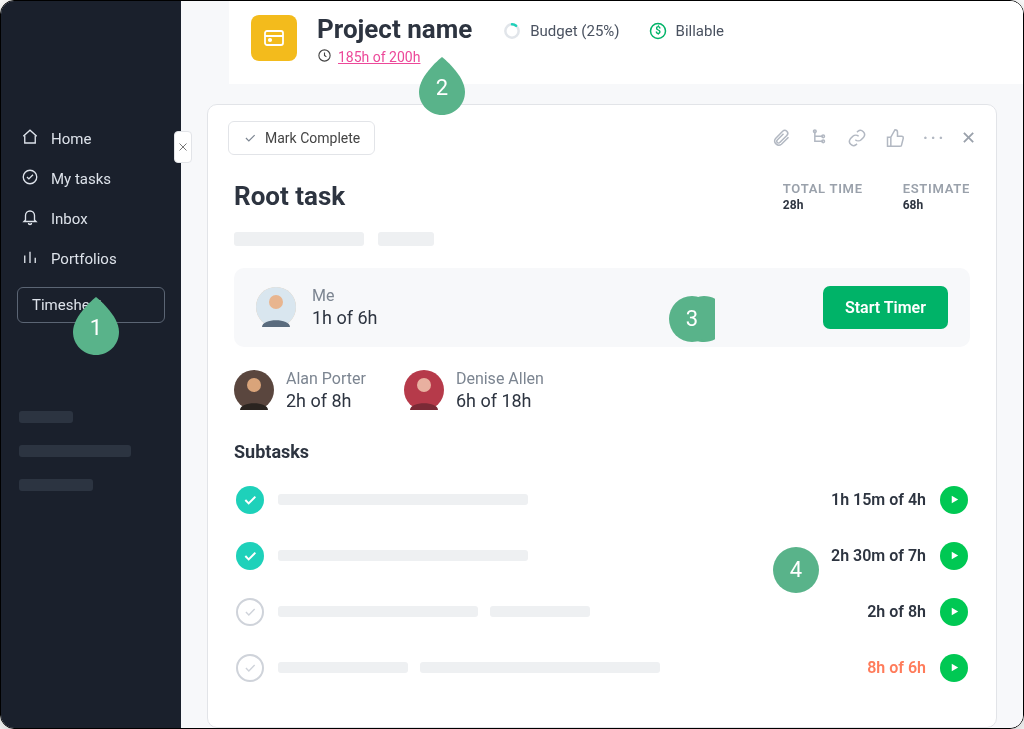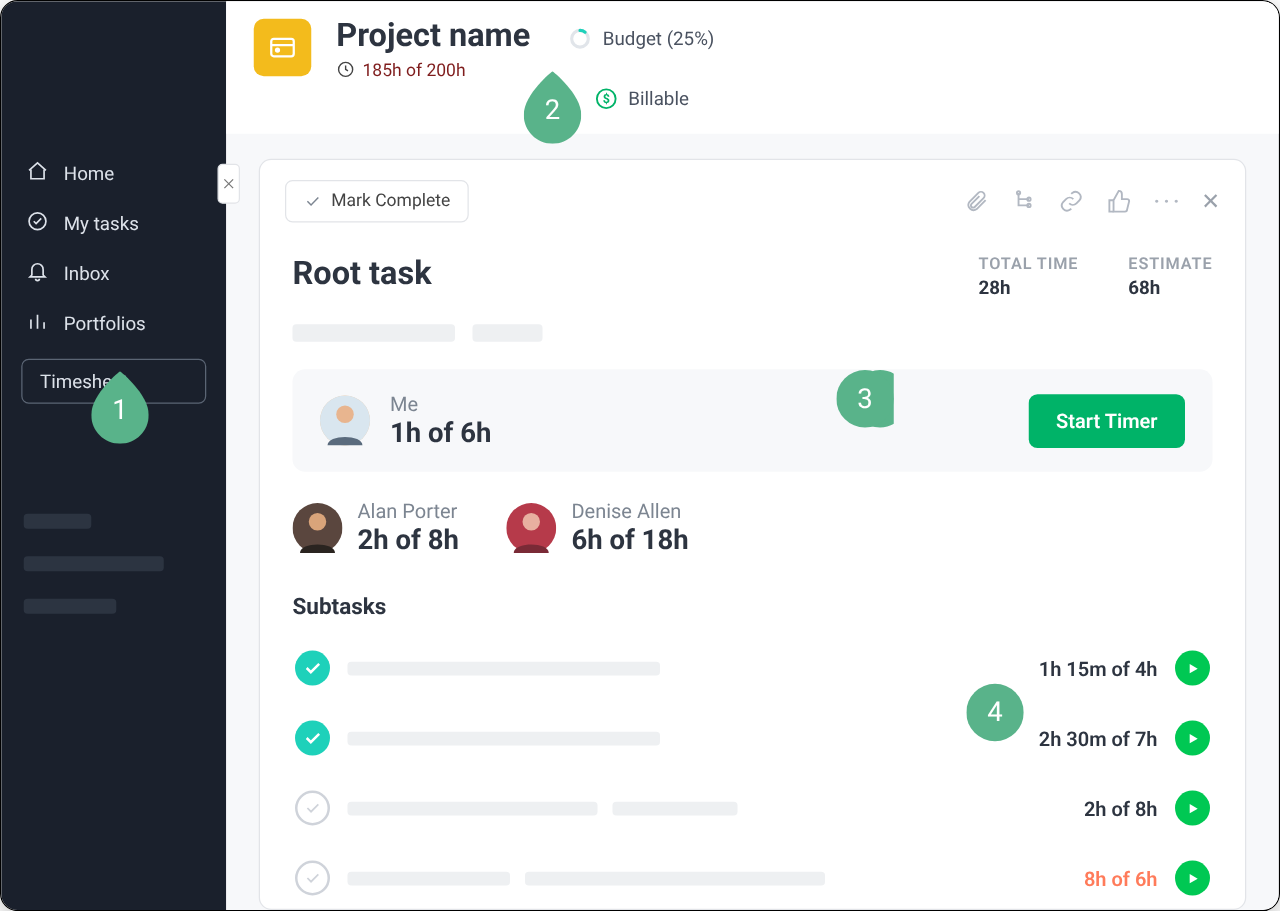--- a/index.html
+++ b/index.html
@@ -26,48 +26,48 @@
   .nav-item.boxed{border:1px solid #5b6574;margin:6px 8px 0 8px;padding:8px 14px;border-radius:6px;}
   .sb-placeholder{margin:0 18px;background:#2c3441;height:12px;border-radius:3px;}
   
   .pin{position:absolute;width:46px;height:52px;display:flex;align-items:flex-end;justify-content:center;}
   
   .pin svg{width:46px;height:58px;}
   .pin text{font-size:22px;font-weight:400;fill:#fff;}
   
   .main{flex:1;display:flex;flex-direction:column;background:var(--bg-light);position:relative;}
   .close-tab{position:absolute;left:-7px;top:130px;background:#fff;width:18px;height:32px;border:1px solid var(--border);border-radius:4px;display:flex;align-items:center;justify-content:center;}
-  .header{background:#fff;padding:14px 26px 18px 22px;display:flex;align-items:flex-start;gap:20px;}
+  .header{background:#fff;padding:14px 26px 18px 22px;display:flex;align-items:flex-start;gap:20px;margin-left:48px;}
   .proj-icon{width:46px;height:46px;background:var(--yellow);border-radius:8px;display:flex;align-items:center;justify-content:center;flex-shrink:0;}
   .proj-icon svg{stroke:#fff;}
   .header-main{flex:0 0 auto;}
   .proj-title{font-size:26px;font-weight:700;color:var(--text);line-height:1.1;}
-  .proj-sub{display:flex;align-items:center;gap:6px;color:#7f1d1d;font-size:14px;margin-top:4px;}
-  .header-stats{display:flex;align-items:center;gap:28px;margin-left:10px;margin-top:6px;flex-direction:column;}
+  .proj-sub{display:flex;align-items:center;gap:6px;color:#ec4899;font-size:14px;margin-top:4px;text-decoration:underline;}
+  .header-stats{display:flex;align-items:center;gap:28px;margin-left:10px;margin-top:6px;}
   .stat{display:flex;align-items:center;gap:8px;color:#4a5260;font-size:15px;}
   .budget-ring{width:20px;height:20px;}
   .billable-ico{width:20px;height:20px;}
   
   .panel{margin:20px 26px 0 26px;background:#fff;border:1px solid var(--border);border-radius:10px;flex:1;overflow:hidden;display:flex;flex-direction:column;}
   .panel-top{display:flex;align-items:center;justify-content:space-between;padding:16px 20px;}
   .mark-complete{display:flex;align-items:center;gap:8px;border:1px solid var(--border);background:#fff;padding:8px 14px;border-radius:6px;font-size:14px;color:#444;cursor:pointer;}
   .panel-icons{display:flex;align-items:center;gap:18px;color:#b2b8c2;}
   .panel-icons .ic{width:20px;height:20px;cursor:pointer;}
   .panel-body{padding:4px 26px 16px 26px;overflow:auto;}
   .task-head{display:flex;align-items:flex-start;justify-content:space-between;margin-top:6px;}
   .task-title{font-size:26px;font-weight:700;color:var(--text);}
   .time-cols{display:flex;gap:40px;}
   .time-col .lbl{font-size:13px;letter-spacing:.7px;color:#9aa1ab;font-weight:600;}
-  .time-col .val{font-size:15px;font-weight:700;color:var(--text);margin-top:2px;}
+  .time-col .val{font-size:12px;font-weight:700;color:var(--text);margin-top:2px;}
   .ph-row{display:flex;gap:14px;margin-top:20px;}
   .ph{background:#eef0f2;border-radius:3px;}
   .assignee-card{background:#f7f8fa;border-radius:10px;padding:18px 22px;margin-top:22px;display:flex;align-items:center;gap:16px;}
   .avatar{width:40px;height:40px;border-radius:50%;flex-shrink:0;display:flex;align-items:center;justify-content:center;font-weight:600;color:#fff;font-size:15px;}
   .assignee-info .name{color:#7c8591;font-size:16px;}
-  .assignee-info .time{color:var(--text);font-size:22px;font-weight:700;margin-top:2px;}
+  .assignee-info .time{color:var(--text);font-size:18px;font-weight:400;margin-top:2px;}
   .spacer{flex:1;}
   .btn{border-radius:7px;padding:12px 22px;font-size:16px;font-weight:600;cursor:pointer;border:none;}
   .btn.primary{background:var(--green-bright);color:#fff;}
   .btn.ghost{background:#fff;border:1px solid var(--border);color:#333;font-weight:500;}
   .team-row{display:flex;gap:38px;margin-top:22px;}
   .member{display:flex;align-items:center;gap:12px;}
   .subtasks-title{font-size:18px;font-weight:700;color:var(--text);margin-top:30px;margin-bottom:10px;}
   .subtask{display:flex;align-items:center;gap:14px;padding:14px 2px;}
   .chk{width:28px;height:28px;border-radius:50%;display:flex;align-items:center;justify-content:center;flex-shrink:0;}
   .chk.done{background:var(--teal);}

